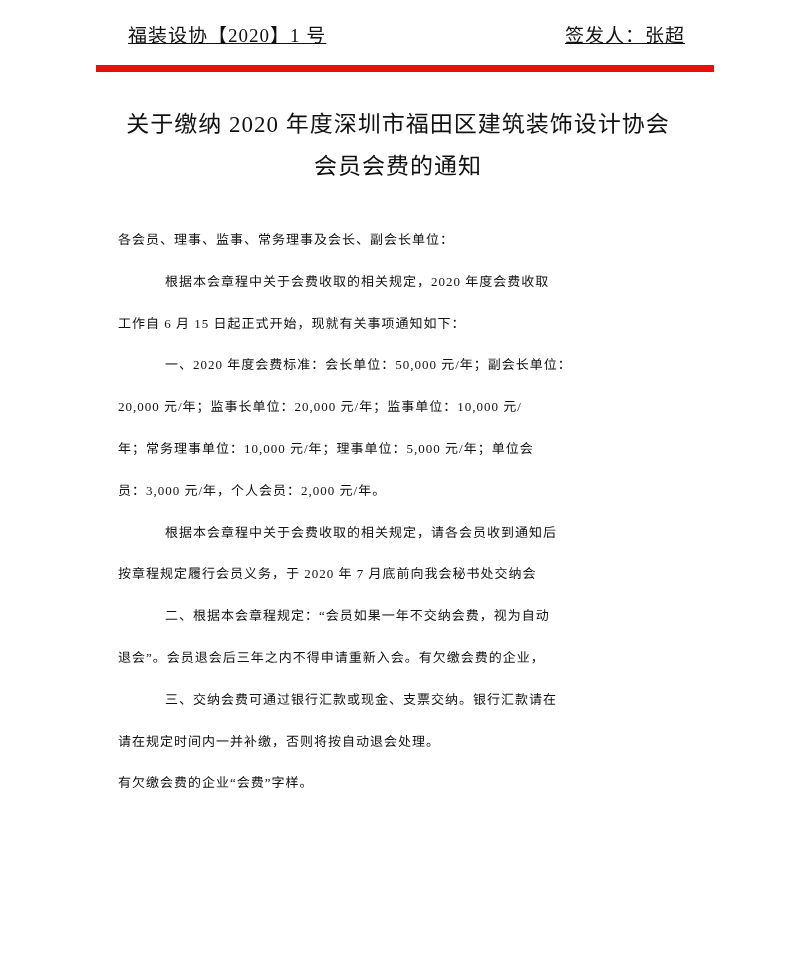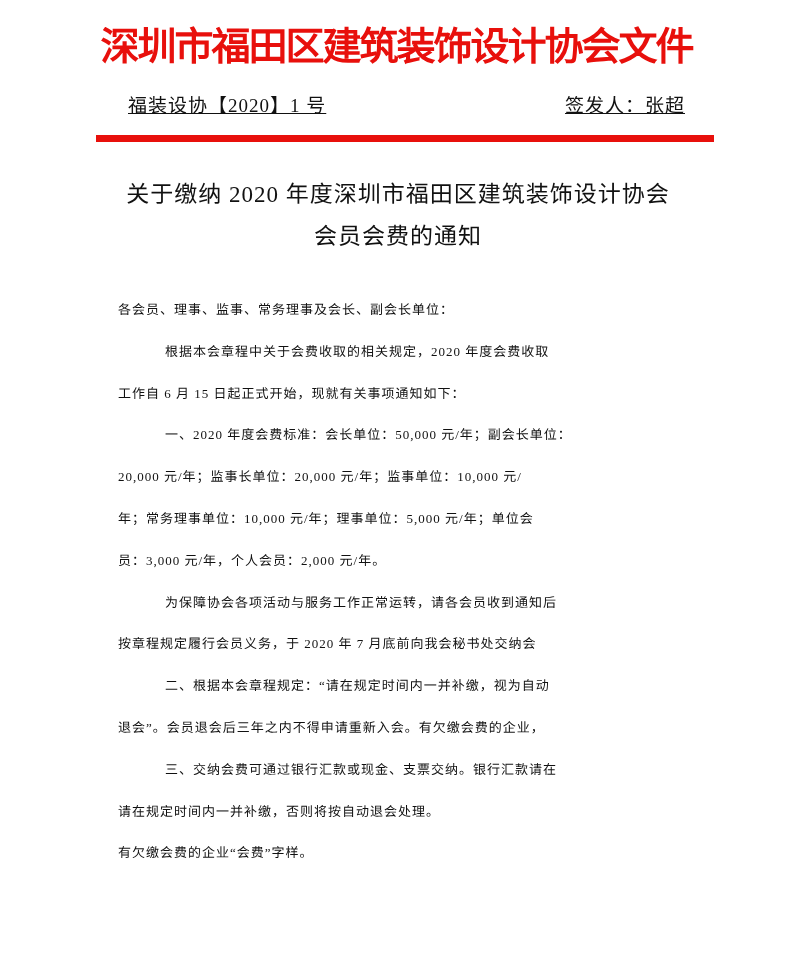--- a/index.html
+++ b/index.html
@@ -75,21 +75,20 @@
   }
   .line.indent{
     padding-left:47px;
   }
 </style>
 </head>
 <body>
 
 <div class="page">
 
-  <div class="org-title">深圳市福田区建筑装饰设计协会文件</div>
 
   <div class="doc-meta">
     <span>福装设协【2020】1 号</span>
     <span>签发人：张超</span>
   </div>
 
   <div class="red-line"></div>
 
   <div class="doc-title">
     <div>关于缴纳 2020 年度深圳市福田区建筑装饰设计协会</div>
@@ -97,22 +96,22 @@
   </div>
 
   <div class="body-text">
     <div class="line">各会员、理事、监事、常务理事及会长、副会长单位：</div>
     <div class="line indent">根据本会章程中关于会费收取的相关规定，2020 年度会费收取</div>
     <div class="line">工作自 6 月 15 日起正式开始，现就有关事项通知如下：</div>
     <div class="line indent">一、2020 年度会费标准：会长单位：50,000 元/年；副会长单位：</div>
     <div class="line">20,000 元/年；监事长单位：20,000 元/年；监事单位：10,000 元/</div>
     <div class="line">年；常务理事单位：10,000 元/年；理事单位：5,000 元/年；单位会</div>
     <div class="line">员：3,000 元/年，个人会员：2,000 元/年。</div>
-    <div class="line indent">为保障协会各项活动与服务工作正常运转，请各会员收到通知后</div>
+    <div class="line indent">根据本会章程中关于会费收取的相关规定，请各会员收到通知后</div>
     <div class="line">按章程规定履行会员义务，于 2020 年 7 月底前向我会秘书处交纳会</div>
-    <div class="line indent">二、根据本会章程规定：“请在规定时间内一并补缴，视为自动</div>
+    <div class="line indent">二、根据本会章程规定：“会员如果一年不交纳会费，视为自动</div>
     <div class="line">退会”。会员退会后三年之内不得申请重新入会。有欠缴会费的企业，</div>
     <div class="line indent">三、交纳会费可通过银行汇款或现金、支票交纳。银行汇款请在</div>
     <div class="line">请在规定时间内一并补缴，否则将按自动退会处理。</div>
     <div class="line">有欠缴会费的企业“会费”字样。</div>
   </div>
 
 </div>
 
 </body></html>

